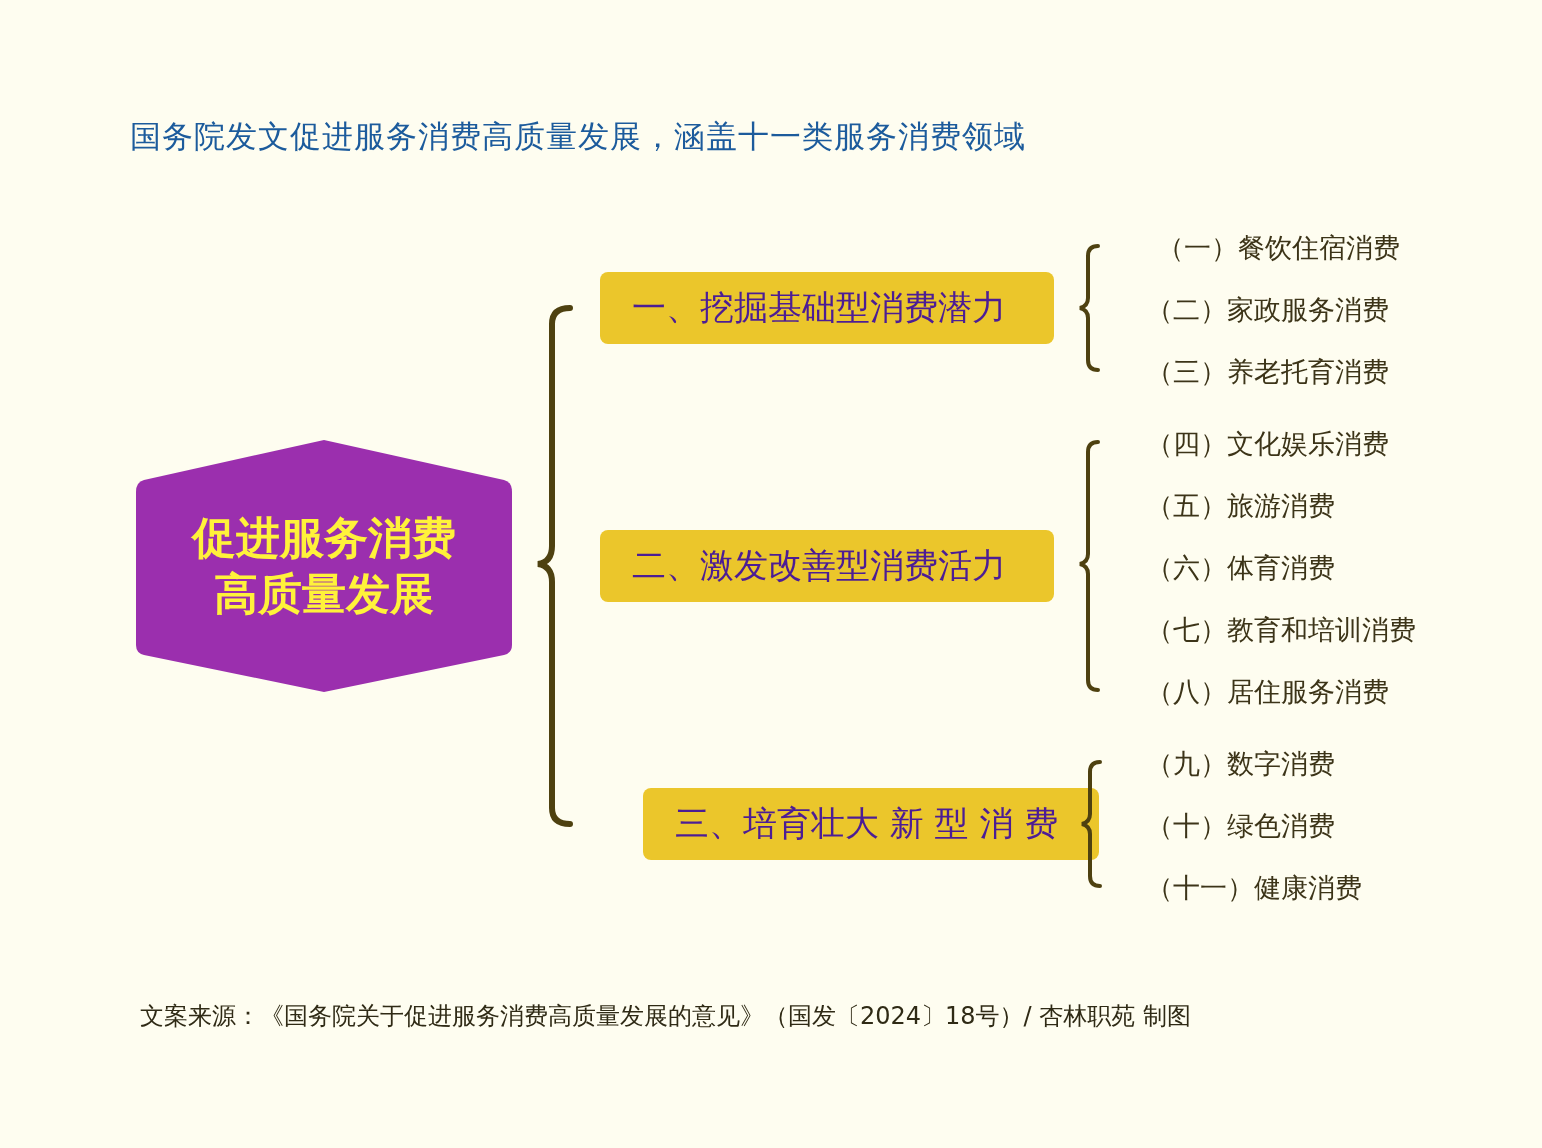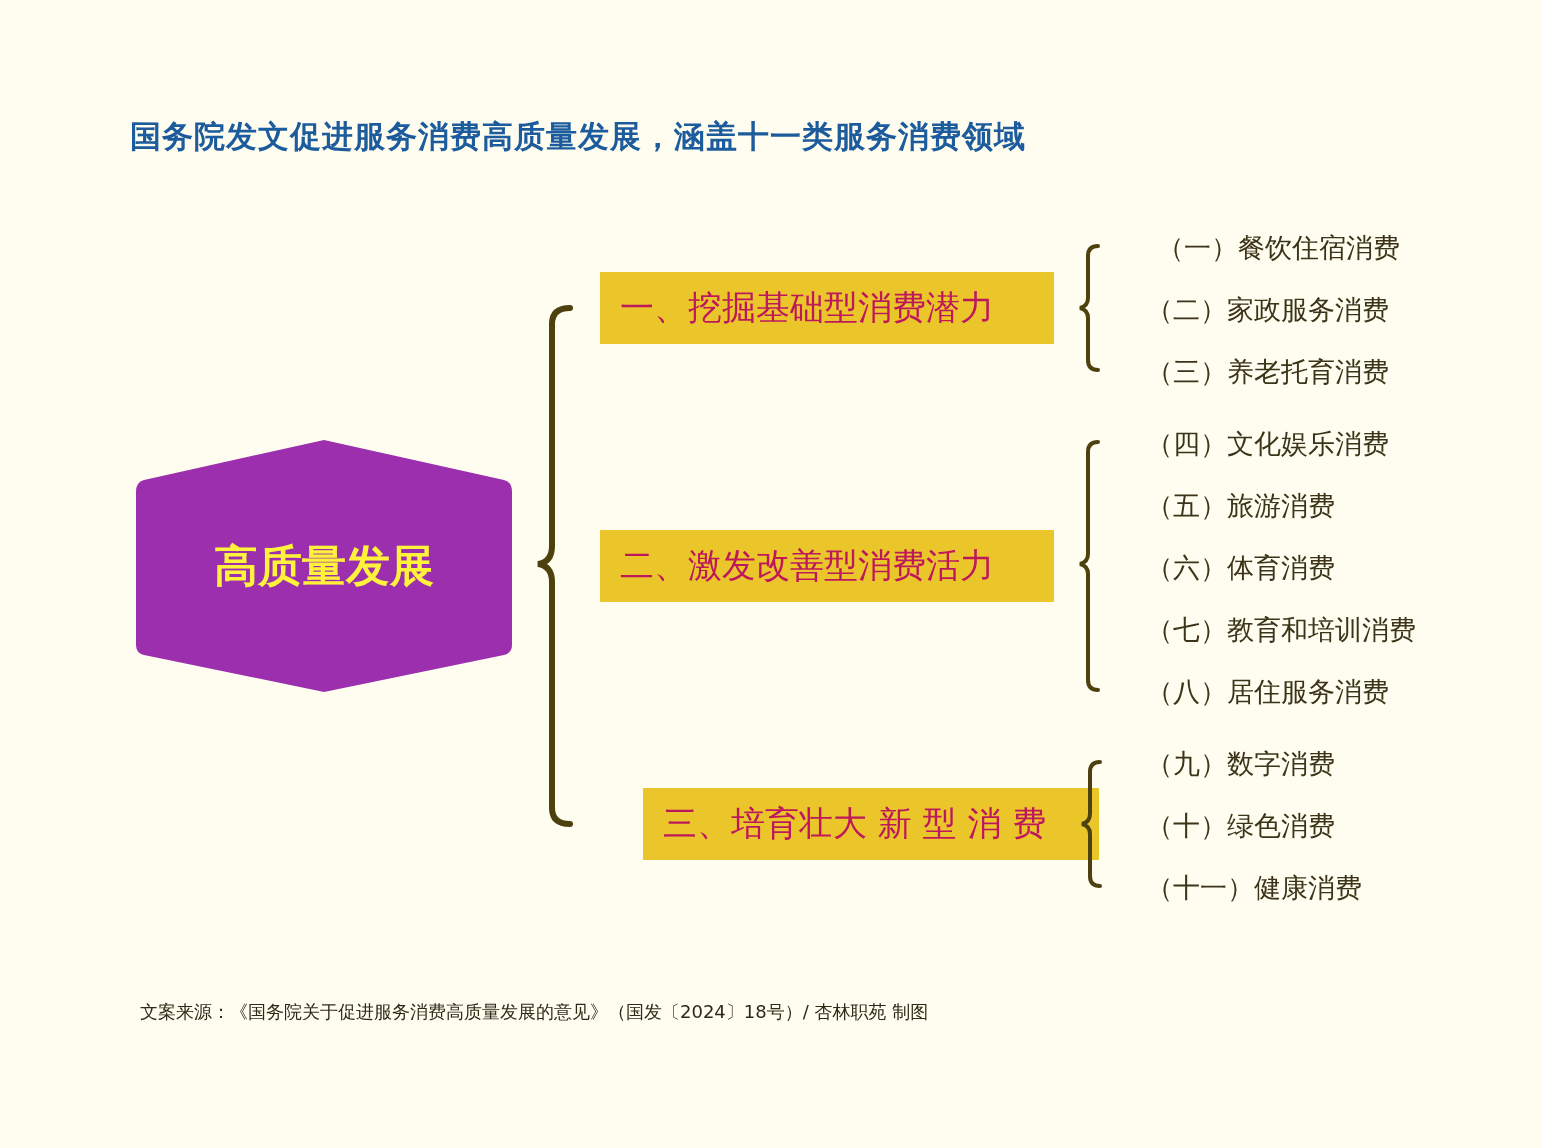--- a/index.html
+++ b/index.html
@@ -1,40 +1,41 @@
 <!DOCTYPE html>
 <html><head>
   <meta charset="utf-8">
   <style>
     html, body { margin:0; padding:0; }
     body { width:1542px; height:1148px; background:#fefdf0; position:relative; overflow:hidden;
            font-family:"DejaVu Sans","Liberation Sans",sans-serif; }
     .title { position:absolute; left:130px; top:116px; font-family:"DejaVu Serif","Liberation Serif",serif;
-             font-weight:bold; font-size:31px; color:#1c5b9c; letter-spacing:1px; white-space:nowrap; }
+             font-weight:normal; font-size:31px; color:#1c5b9c; letter-spacing:1px; white-space:nowrap; }
     .hex { position:absolute; left:136px; top:440px; width:376px; height:252px; }
     .hex svg { position:absolute; left:0; top:0; }
     .hex-text { position:absolute; left:0; top:0; width:376px; height:252px; display:flex; flex-direction:column;
                 align-items:center; justify-content:center; color:#fff23a; font-weight:bold; font-size:44px; line-height:56px; }
     .brace { position:absolute; }
-    .cat { position:absolute; left:600px; width:454px; height:72px; background:#ebc62b; border-radius:1px;
-           display:flex; align-items:center; padding-left:20px; box-sizing:border-box; font-size:34px; color:#be185d;
+    .cat { position:absolute; left:600px; width:454px; height:72px; background:#ebc62b; border-radius:8px;
+           display:flex; align-items:center; padding-left:32px; box-sizing:border-box; font-size:34px; color:#4c1d95;
            white-space:nowrap; }
     .item { position:absolute; left:1146px; font-size:27px; color:#3c3418; white-space:nowrap; }
-    .footer { position:absolute; left:140px; top:1000px; font-size:18px; color:#2f2a15; white-space:nowrap; }
+    .footer { position:absolute; left:140px; top:1000px; font-size:24px; color:#2f2a15; white-space:nowrap; }
   </style>
 </head>
 <body>
 
 <div class="title">国务院发文促进服务消费高质量发展，涵盖十一类服务消费领域</div>
 
 <div class="hex">
   <svg width="376" height="252" viewBox="0 0 376 252">
     <path d="M188 0 L368 40 Q376 42 376 52 L376 205 Q376 213 368 215 L188 252 L8 215 Q0 213 0 205 L0 52 Q0 42 8 40 Z" fill="#9b2fae"></path>
   </svg>
   <div class="hex-text">
+    <div>促进服务消费</div>
     <div>高质量发展</div>
   </div>
 </div>
 
 <svg class="brace" style="left:530px;top:300px;" width="50" height="530">
   <path d="M40 8 Q22 8 22 24 L22 246 Q22 262 8 264 Q22 266 22 282 L22 508 Q22 524 40 524" fill="none" stroke="#4e4110" stroke-width="6" stroke-linecap="round"></path>
 </svg>
 
 <div class="cat" style="top:272px;">
     <span>一、挖掘基础型消费潜力</span>

